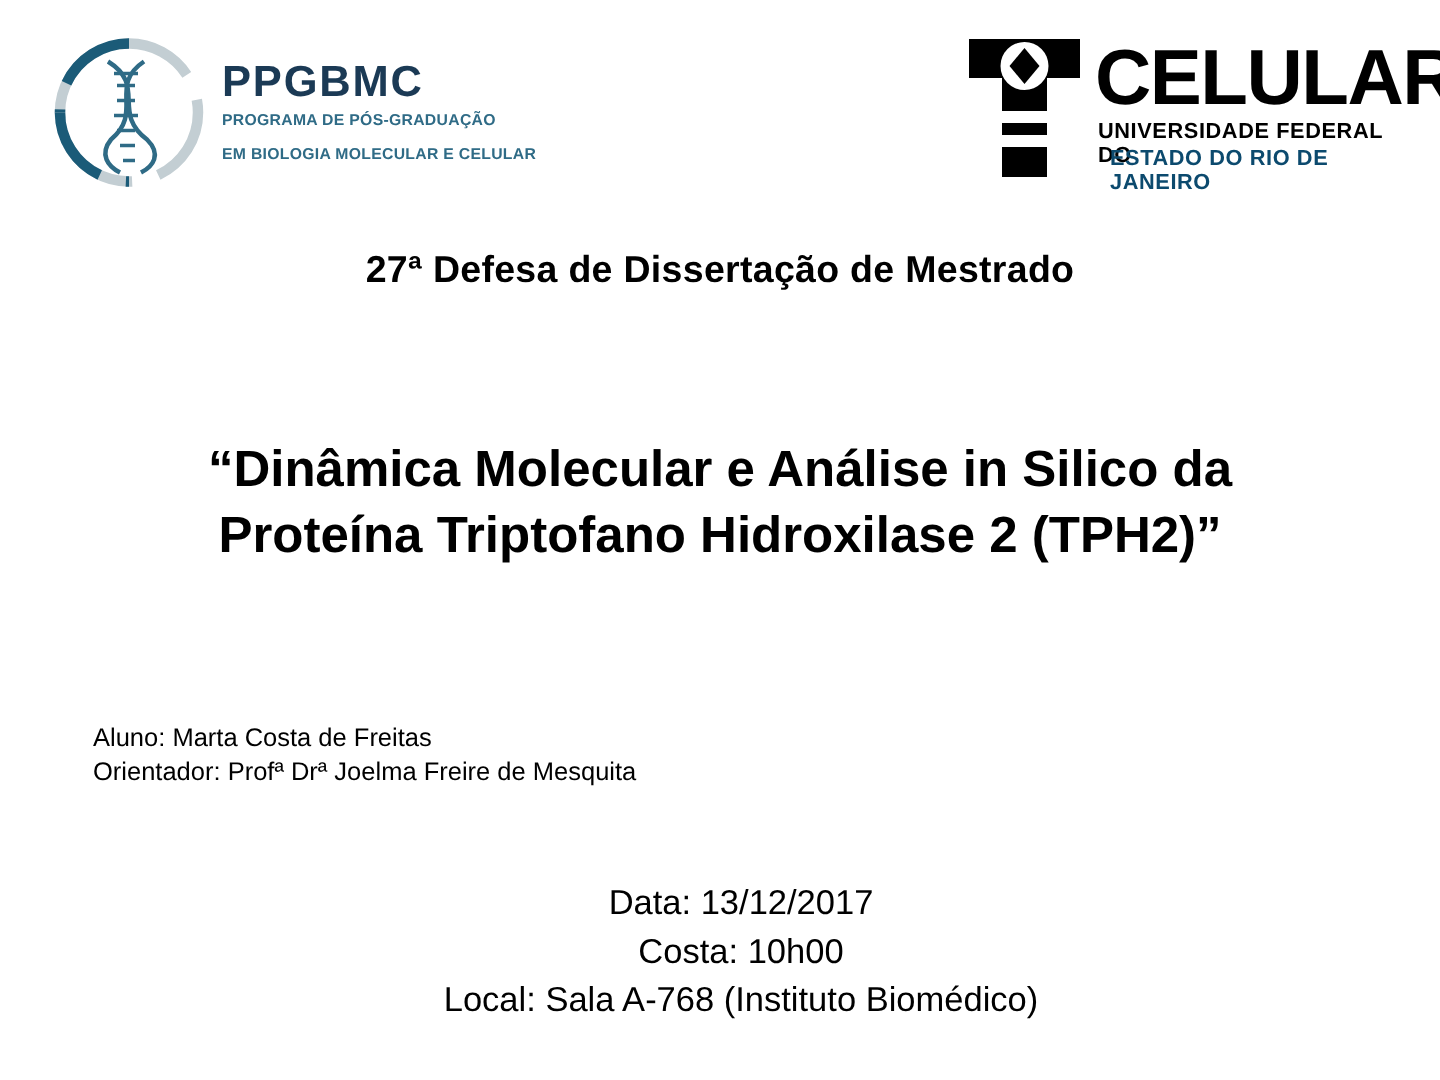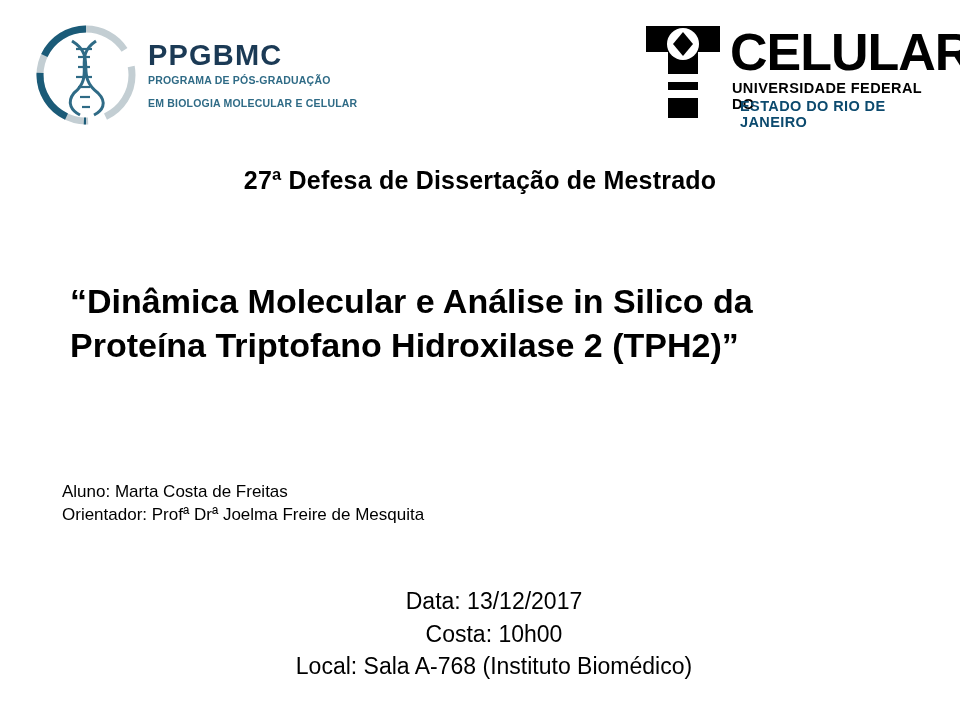--- a/index.html
+++ b/index.html
@@ -107,22 +107,23 @@
     width: 960px;
     text-align: center;
     font-size: 25px;
     font-weight: bold;
     letter-spacing: 0.2px;
   }
 
   .thesis-title {
     position: absolute;
     left: 70px;
-    top: 280px;
+    top: 292px;
     width: 820px;
+    text-align: center;
     font-size: 34px;
     font-weight: bold;
     line-height: 1.28;
   }
 
   .people {
     position: absolute;
     left: 62px;
     top: 480px;
     width: 860px;

